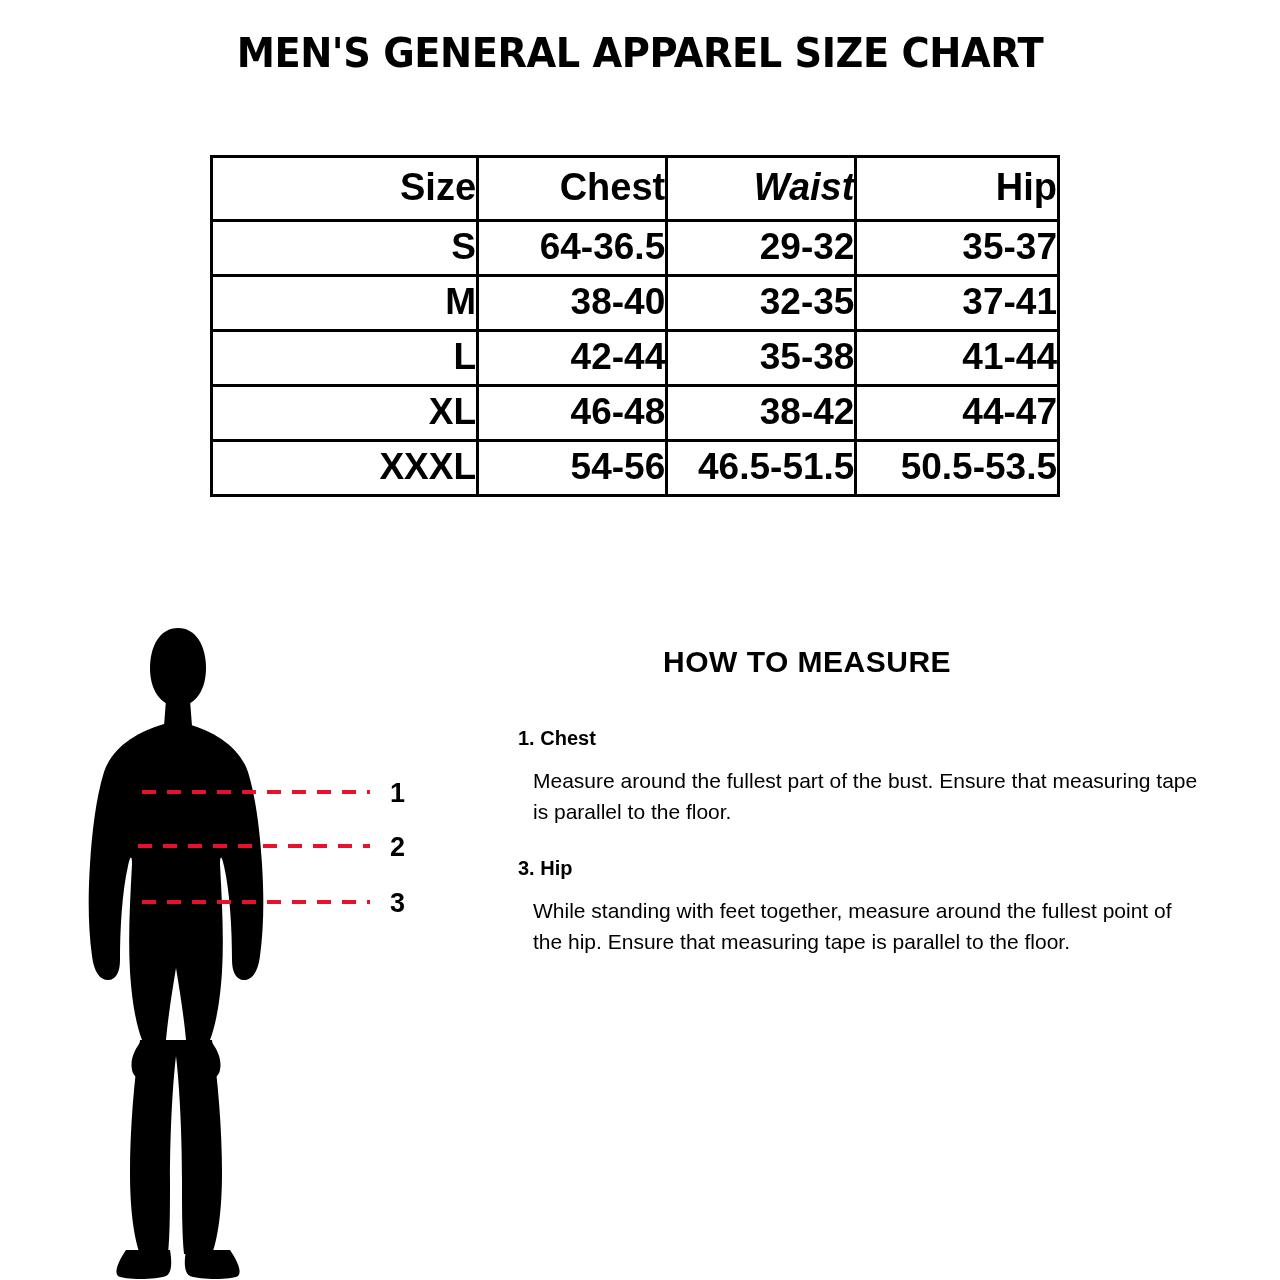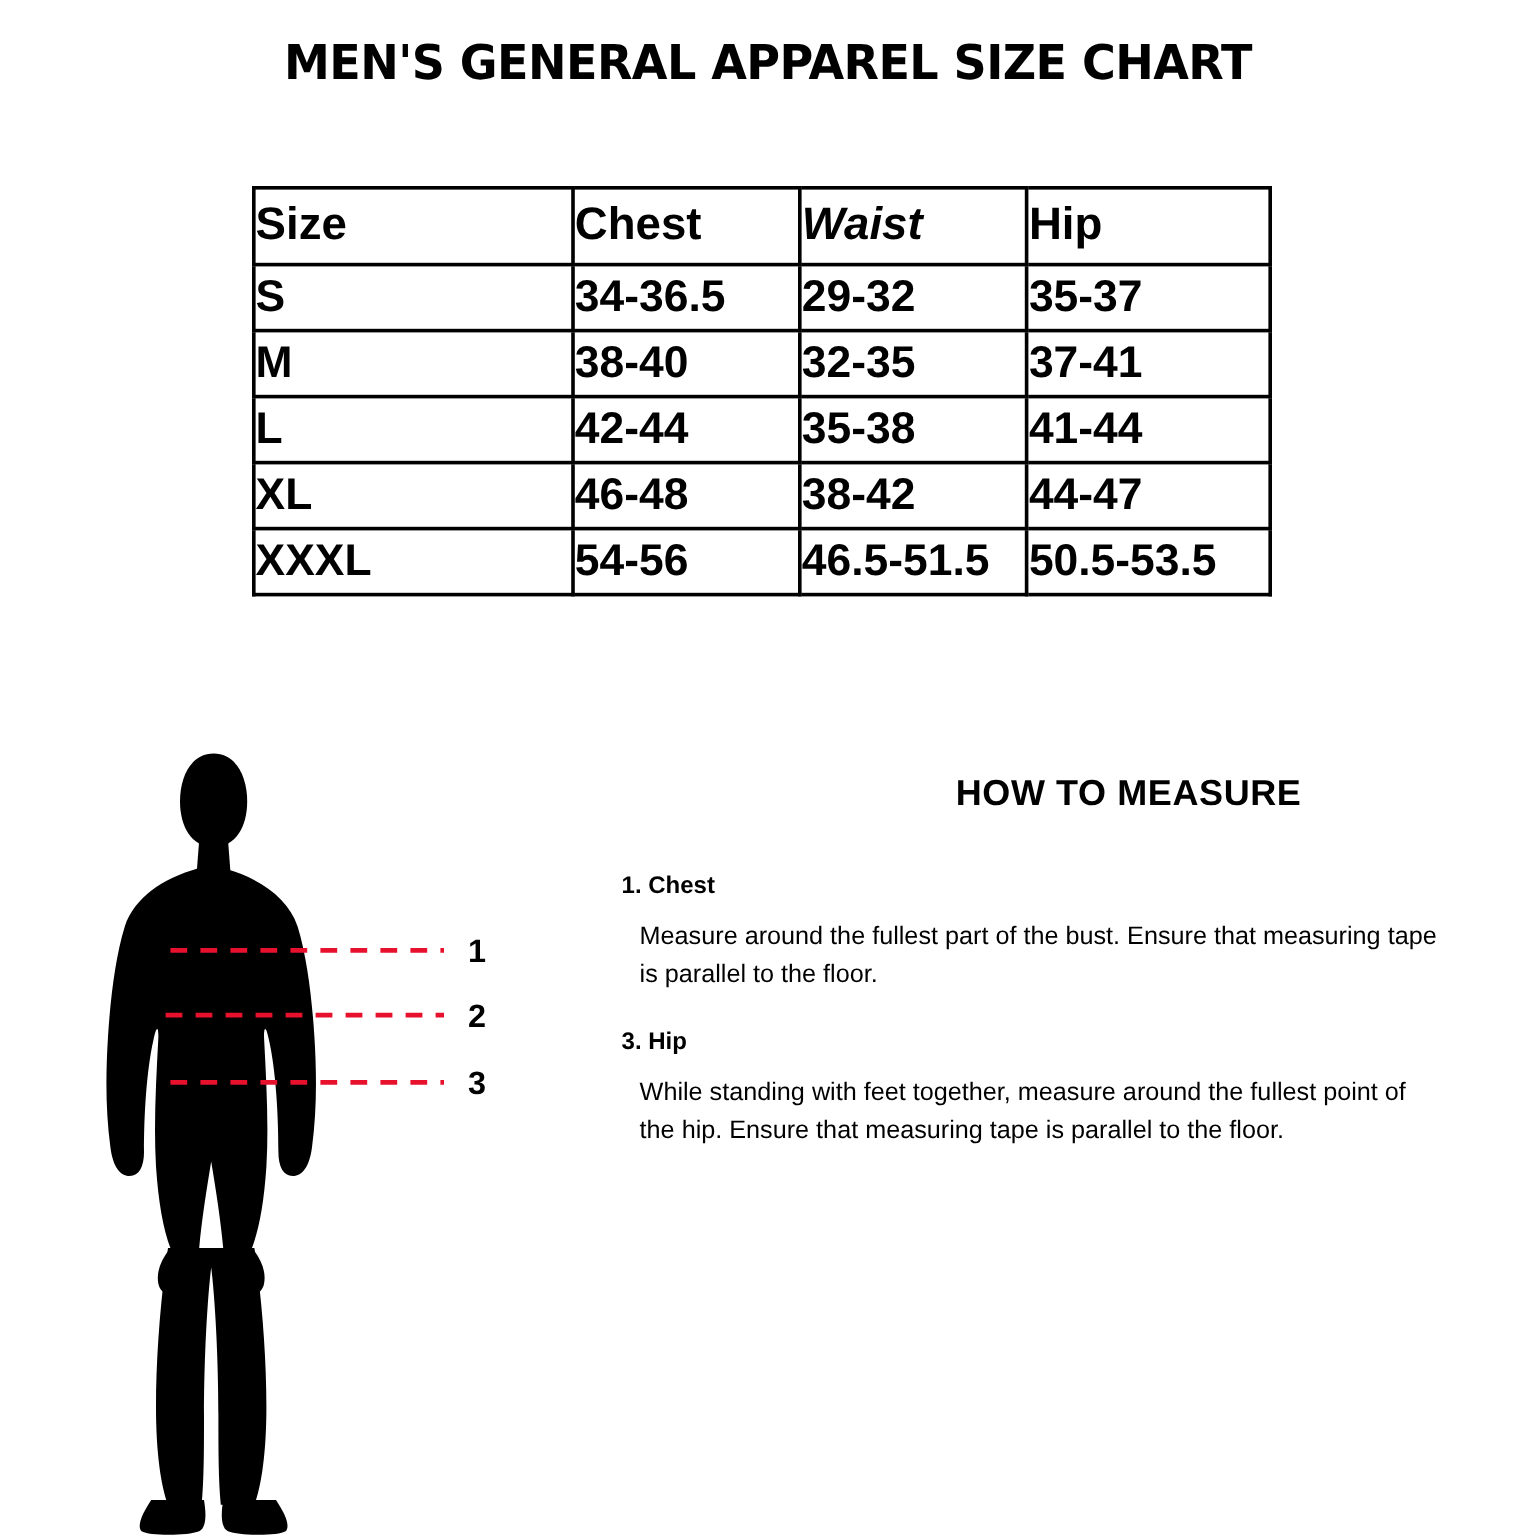--- a/index.html
+++ b/index.html
@@ -38,21 +38,21 @@
     width: 850px;
   }
   table.size-table {
     border-collapse: collapse;
     width: 100%;
     table-layout: fixed;
   }
   table.size-table th,
   table.size-table td {
     border: 3px solid #000000;
-    text-align: left;
+    text-align: right;
     font-size: 37px;
     font-weight: bold;
     padding: 5px 0 7px 0;
     line-height: 1.08;
     white-space: nowrap;
   }
   table.size-table th {
     font-size: 38px;
     padding: 9px 0 11px 0;
   }
@@ -76,21 +76,21 @@
     position: absolute;
     left: 518px;
     top: 645px;
     width: 700px;
   }
   .measure h2 {
     margin: 0 0 48px 0;
     font-size: 30px;
     font-weight: bold;
     letter-spacing: 0.5px;
-    text-align: center;
+    text-align: left;
     padding-left: 145px;
   }
   .m-block { margin-bottom: 30px; }
   .m-head {
     font-size: 20px;
     font-weight: bold;
     margin: 0 0 4px 0;
   }
   .m-body {
     font-size: 21px;
@@ -110,21 +110,21 @@
       <tr>
         <th class="col-size">Size</th>
         <th class="col-chest">Chest</th>
         <th class="col-waist">Waist</th>
         <th class="col-hip">Hip</th>
       </tr>
     </thead>
     <tbody>
       <tr>
         <td>S</td>
-        <td>34-36.5</td>
+        <td>64-36.5</td>
         <td>29-32</td>
         <td>35-37</td>
       </tr>
       <tr>
         <td>M</td>
         <td>38-40</td>
         <td>32-35</td>
         <td>37-41</td>
       </tr>
       <tr>

